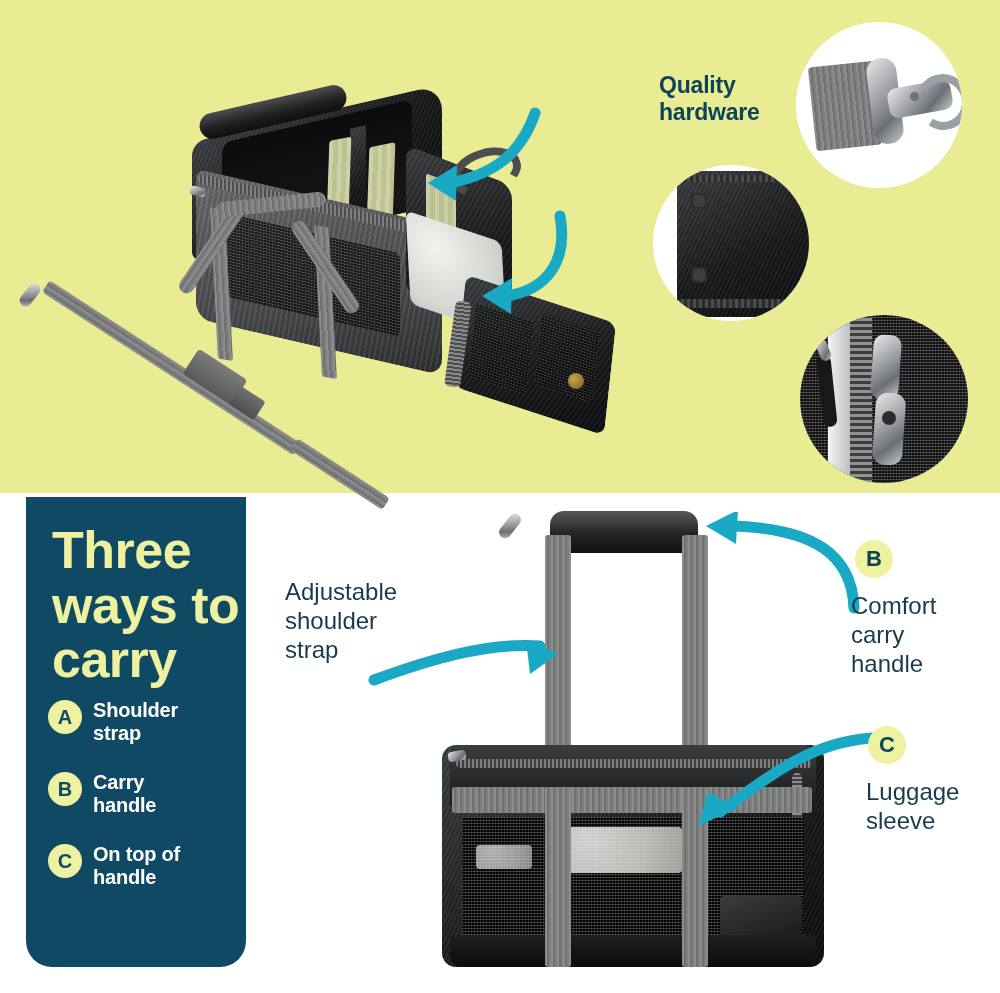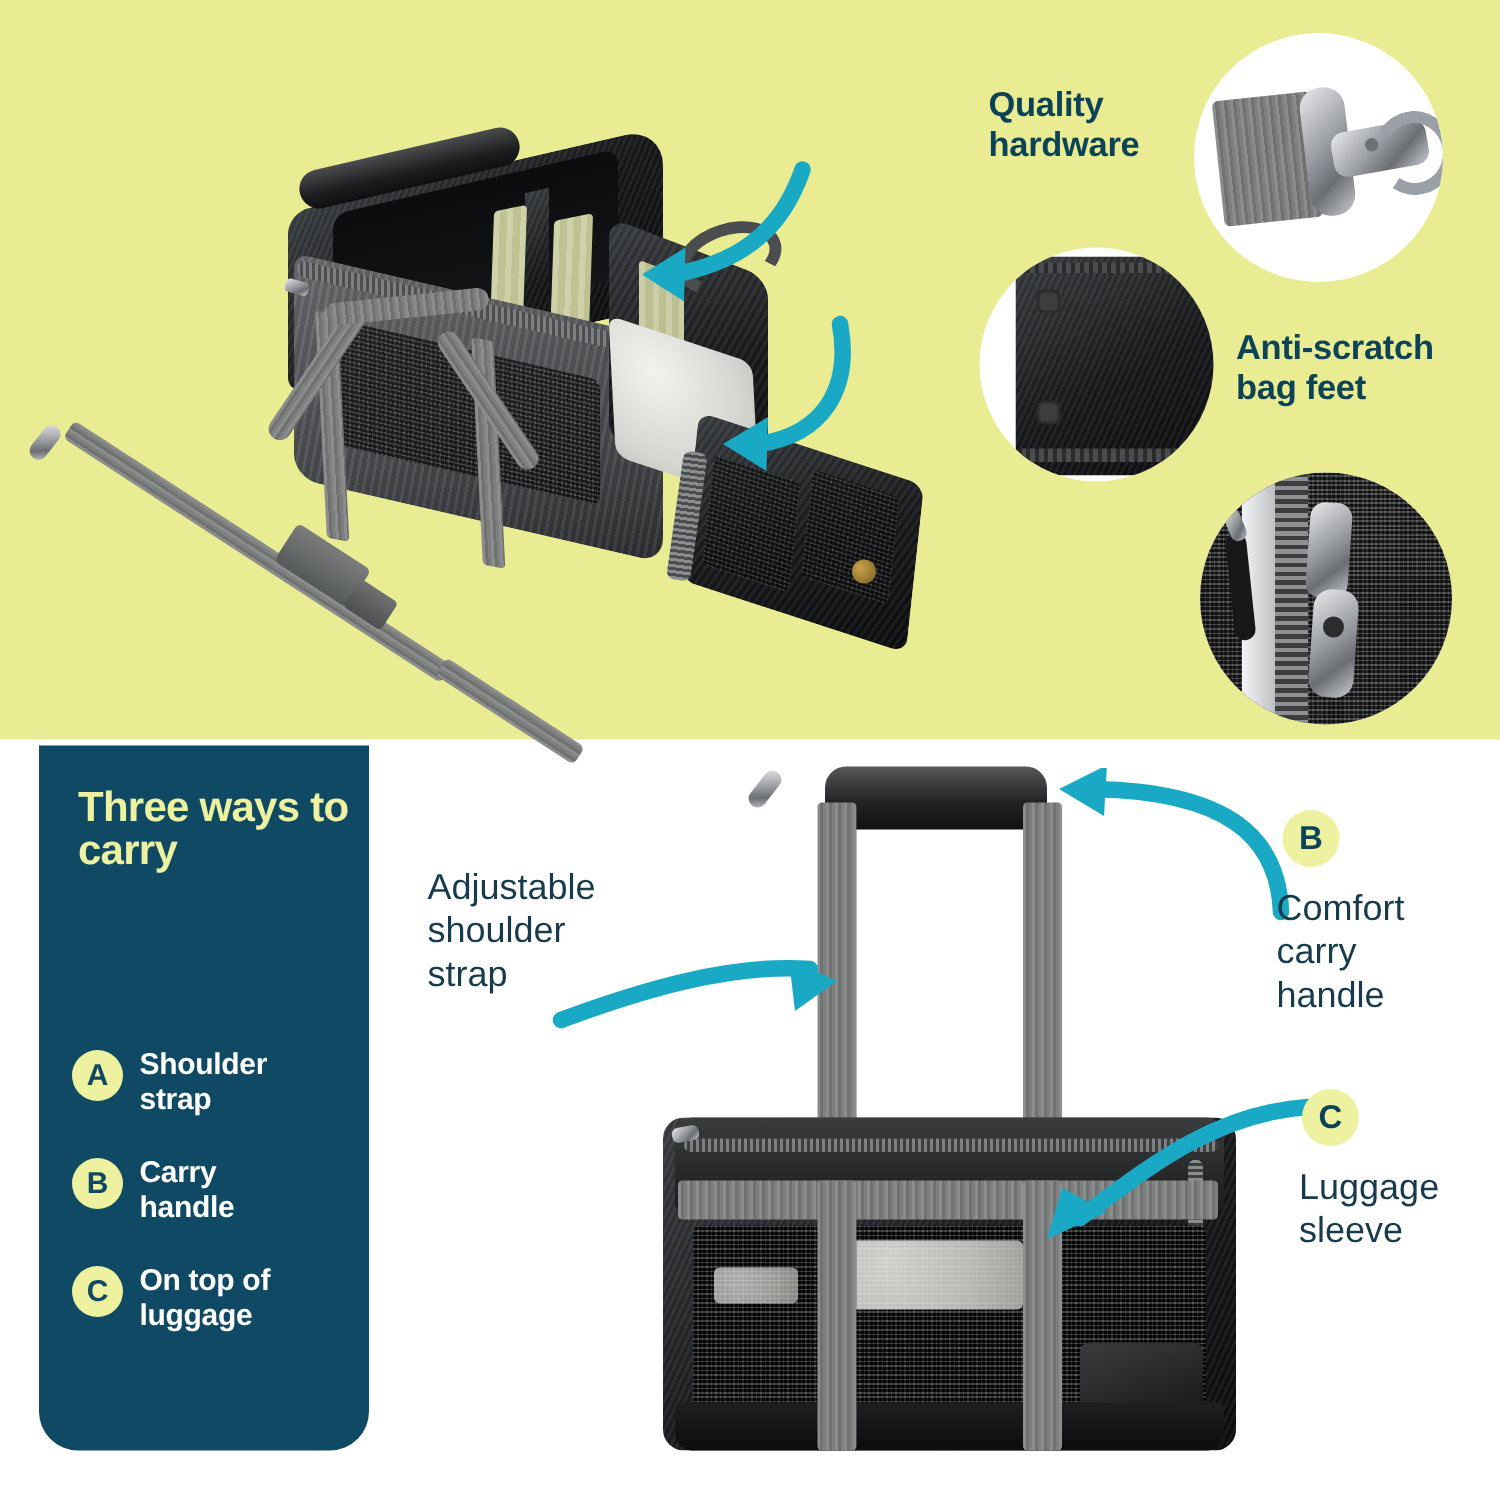--- a/index.html
+++ b/index.html
@@ -11,21 +11,21 @@
   
   .top-band{position:absolute;left:0;top:0;width:1000px;height:493px;background:#e9ec93;}
 
   .title-top{position:absolute;left:48px;top:38px;width:520px;
              font-size:44px;font-weight:700;letter-spacing:-.5px;
              color:#0d4356;line-height:1.05;}
 
   
   .feat-label{position:absolute;color:#0d4356;font-weight:700;font-size:23px;
               line-height:1.18;letter-spacing:-.2px;white-space:pre-line;}
-  .f-hardware{left:659px;top:56px;width:135px;}
+  .f-hardware{left:659px;top:72px;width:135px;}
   .f-feet{left:824px;top:218px;width:160px;}
   .f-zip{left:659px;top:343px;width:130px;}
 
   .photo-circle{position:absolute;border-radius:50%;background:#ffffff;overflow:hidden;}
   .pc-hardware{left:796px;top:22px;width:166px;height:166px;}
   .pc-feet{left:653px;top:165px;width:156px;height:156px;}
   .pc-zip{left:800px;top:315px;width:168px;height:168px;}
 
   
   .ph{position:absolute;}
@@ -53,21 +53,21 @@
   
   .strapline{position:absolute;transform-origin:0 0;border-radius:4px;}
 
   
   .arrow{position:absolute;pointer-events:none;}
 
   
   .navy{position:absolute;left:26px;top:497px;width:220px;height:470px;
         background:#0f4964;border-radius:0 0 26px 26px;}
   .navy-title{position:absolute;left:26px;top:26px;width:190px;
-              color:#eef2a0;font-size:28px;font-weight:700;line-height:1.05;
+              color:#eef2a0;font-size:52px;font-weight:700;line-height:1.05;
               letter-spacing:-.5px;}
   .ways{position:absolute;left:22px;top:202px;width:200px;}
   .way{display:flex;align-items:flex-start;gap:11px;margin-bottom:26px;}
   .badge{flex:0 0 auto;width:34px;height:34px;border-radius:50%;
          background:#eef2a0;color:#0f4964;font-weight:700;font-size:20px;
          display:flex;align-items:center;justify-content:center;margin-top:1px;}
   .way-txt{color:#ffffff;font-weight:700;font-size:20px;line-height:1.15;
            white-space:pre-line;letter-spacing:-.2px;}
 
   
@@ -194,22 +194,20 @@
          border-radius:14px;transform:rotate(-7deg);"></div>
     <div class="ph metal" style="left:92px;top:62px;width:64px;height:30px;
          border-radius:9px;transform:rotate(-10deg);"></div>
     <div class="ph" style="left:120px;top:52px;width:38px;height:40px;
          border:8px solid #9aa0a6;border-radius:50%;transform:rotate(-12deg);
          border-left-color:transparent;"></div>
     <div class="ph" style="left:114px;top:70px;width:9px;height:9px;border-radius:50%;
          background:#6d7175;"></div>
   </div>
 
-  <div class="feat-label f-feet">Anti-scratch
-bag feet</div>
   <div class="photo-circle pc-feet">
     <div class="ph nyl" style="left:24px;top:6px;width:136px;height:146px;border-radius:6px;"></div>
     <div class="ph" style="left:40px;top:30px;width:12px;height:12px;border-radius:3px;
          background:#3b3d3f;box-shadow:0 0 0 2px #2a2c2d;"></div>
     <div class="ph" style="left:40px;top:104px;width:12px;height:12px;border-radius:3px;
          background:#3b3d3f;box-shadow:0 0 0 2px #2a2c2d;"></div>
     <div class="ph" style="left:28px;top:10px;width:124px;height:7px;
          background:repeating-linear-gradient(90deg,#4a4c4d 0 3px,#2a2c2d 3px 6px);"></div>
     <div class="ph" style="left:28px;top:134px;width:124px;height:9px;
          background:repeating-linear-gradient(90deg,#4a4c4d 0 3px,#2a2c2d 3px 6px);"></div>
@@ -245,21 +243,21 @@
 strap</div>
       </div>
       <div class="way">
         <div class="badge">B</div>
         <div class="way-txt">Carry
 handle</div>
       </div>
       <div class="way">
         <div class="badge">C</div>
         <div class="way-txt">On top of
-luggage</div>
+handle</div>
       </div>
     </div>
   </div>
 
   <div class="bagbot">
 
     <div class="ph" style="left:130px;top:6px;width:148px;height:42px;border-radius:14px;
          background:linear-gradient(180deg,#56585a,#222426 55%,#101112);"></div>
 
     <div class="ph webbing" style="left:125px;top:30px;width:26px;height:260px;"></div>

